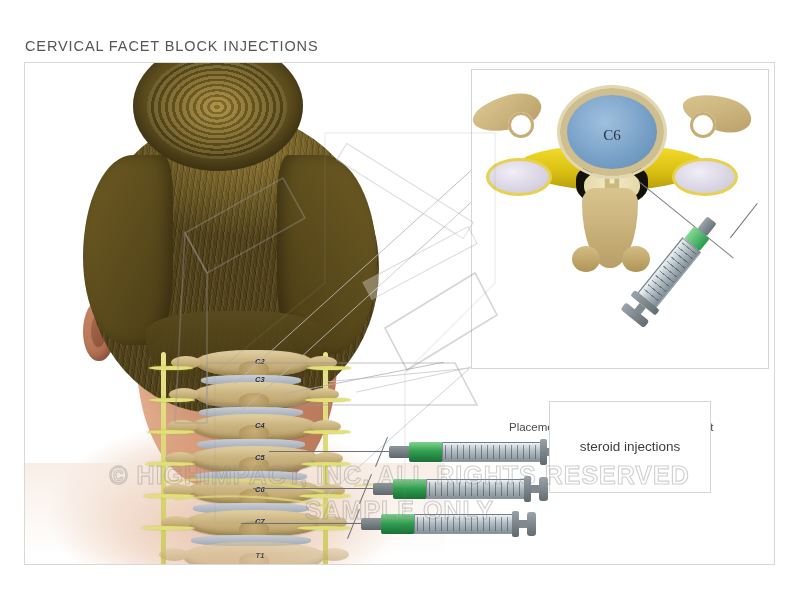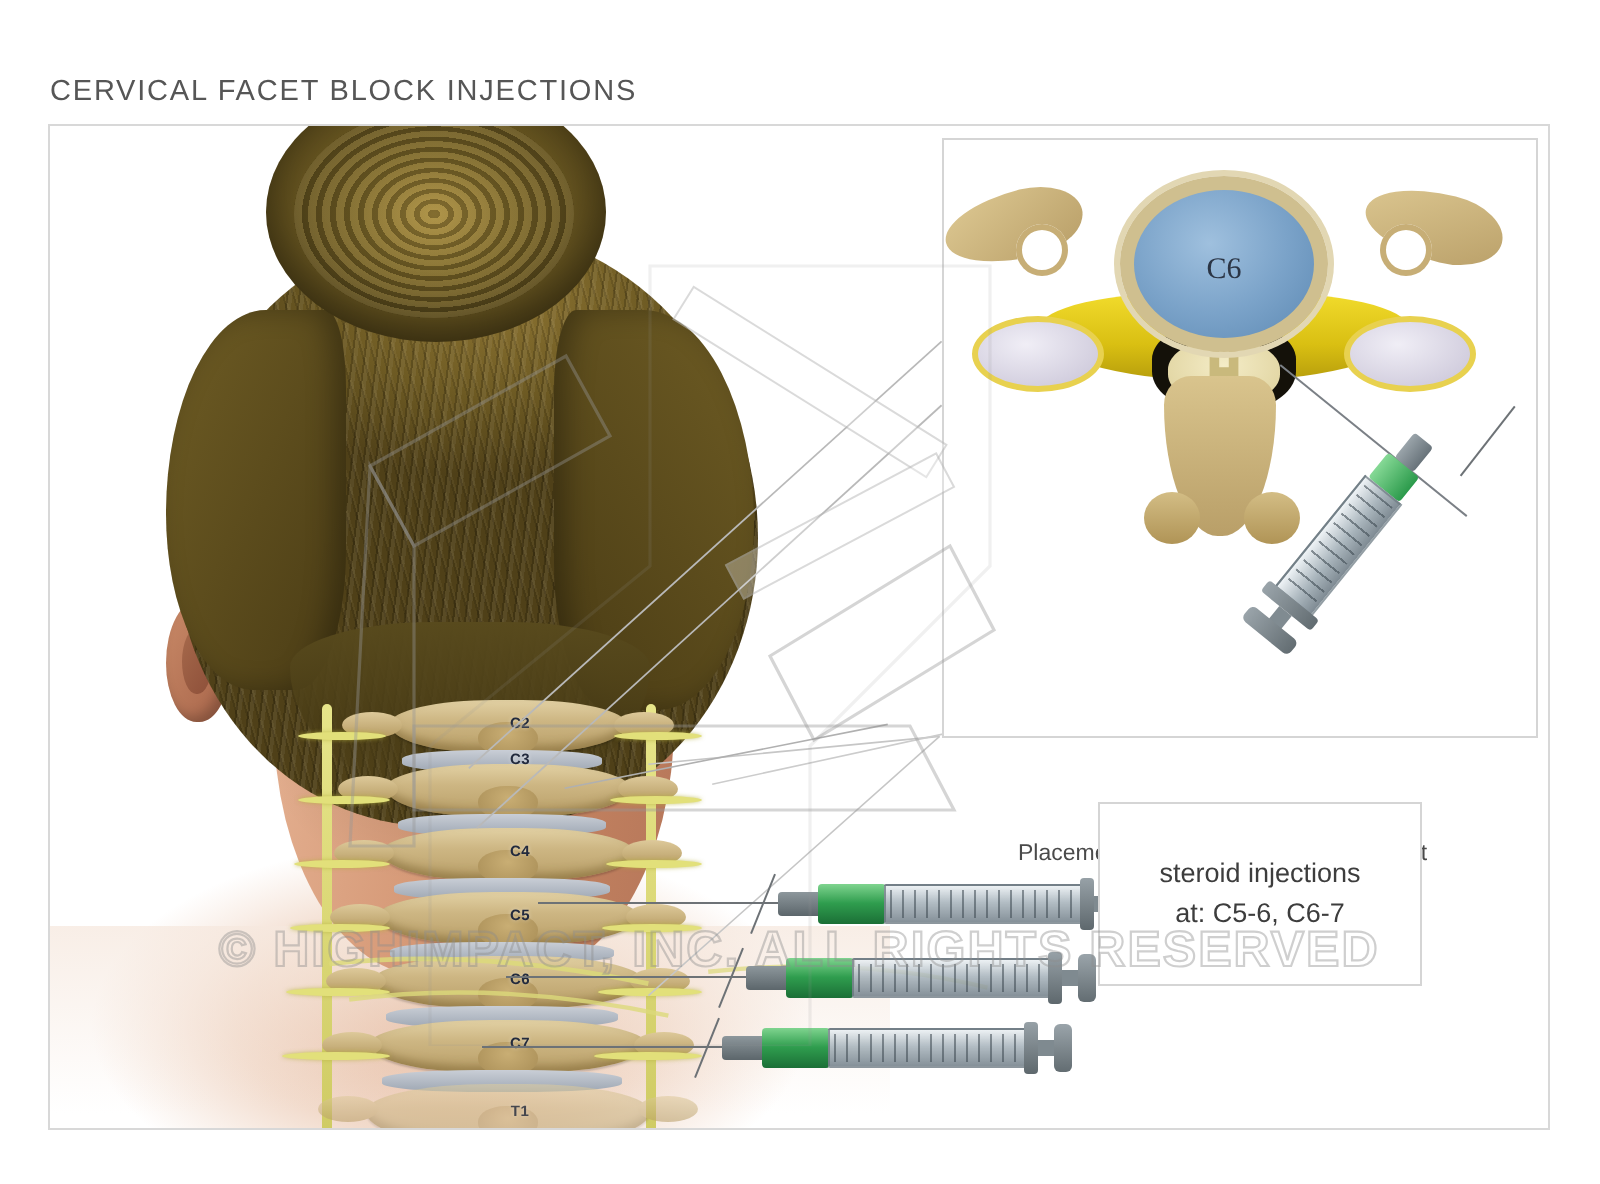--- a/index.html
+++ b/index.html
@@ -11,21 +11,21 @@
     font-size:14.5px; letter-spacing:0.9px; color:#565656;
     font-weight:400; white-space:nowrap;
   }
 
   #frame {
     position:absolute; left:24px; top:62px; width:751px; height:503px;
     border:1px solid #d8d8d8; background:#ffffff; overflow:hidden;
   }
 
   
-  #illus { position:absolute; inset:0; }
+  #illus { position:absolute; inset:0;font-style:italic; }
 
   .shoulders {
     position:absolute; left:-10px; top:330px; width:420px; height:180px;
     background:
       radial-gradient(ellipse 230px 120px at 210px 120px, rgba(226,176,146,.95) 0%, rgba(233,195,170,.6) 46%, rgba(248,235,226,0) 78%);
   }
   .shoulder-fade {
     position:absolute; left:-10px; top:400px; width:430px; height:110px;
     background:linear-gradient(to bottom, rgba(246,232,222,.75), rgba(255,255,255,0) 85%);
   }
@@ -512,34 +512,34 @@
       <div class="iplung"></div>
       <div class="ithumb"></div>
     </div>
   </div>
 
   <div id="inset-caption">Placement of needle into right facet joint</div>
 
   <div id="textbox">
     <div class="tb-inner">
       <div>steroid injections</div>
-      <div>at: C5-6, C6-7</div>
     </div>
   </div>
 
   <svg id="wm-logo" viewBox="0 0 360 400">
     <g fill="none" stroke="rgba(150,150,150,.40)" stroke-width="1.6">
       <path d="M170 10 L340 10 L340 160 L250 250 L250 400 L60 400 L60 250 L170 160 Z" opacity=".35"></path>
       <path d="M30 110 L128 55 L150 95 L52 150 Z"></path>
       <path d="M30 110 L52 150 L52 300 L20 300 Z"></path>
       <path d="M52 240 L300 240 L322 282 L52 282 Z"></path>
       <path d="M230 205 L320 150 L342 192 L252 247 Z"></path>
     </g>
   </svg>
 
   <div id="wm-text">
     <div class="l1">© HIGHIMPACT, INC. ALL RIGHTS RESERVED</div>
+    <div class="l2">SAMPLE ONLY</div>
   </div>
 
   <div class="wm-bar" style="left:305px; top:118px; width:150px; height:20px; transform:rotate(32deg);"></div>
   <div class="wm-bar" style="left:335px; top:190px; width:120px; height:20px; transform:rotate(-28deg);"></div>
 
 </div>
 
 </body></html>

